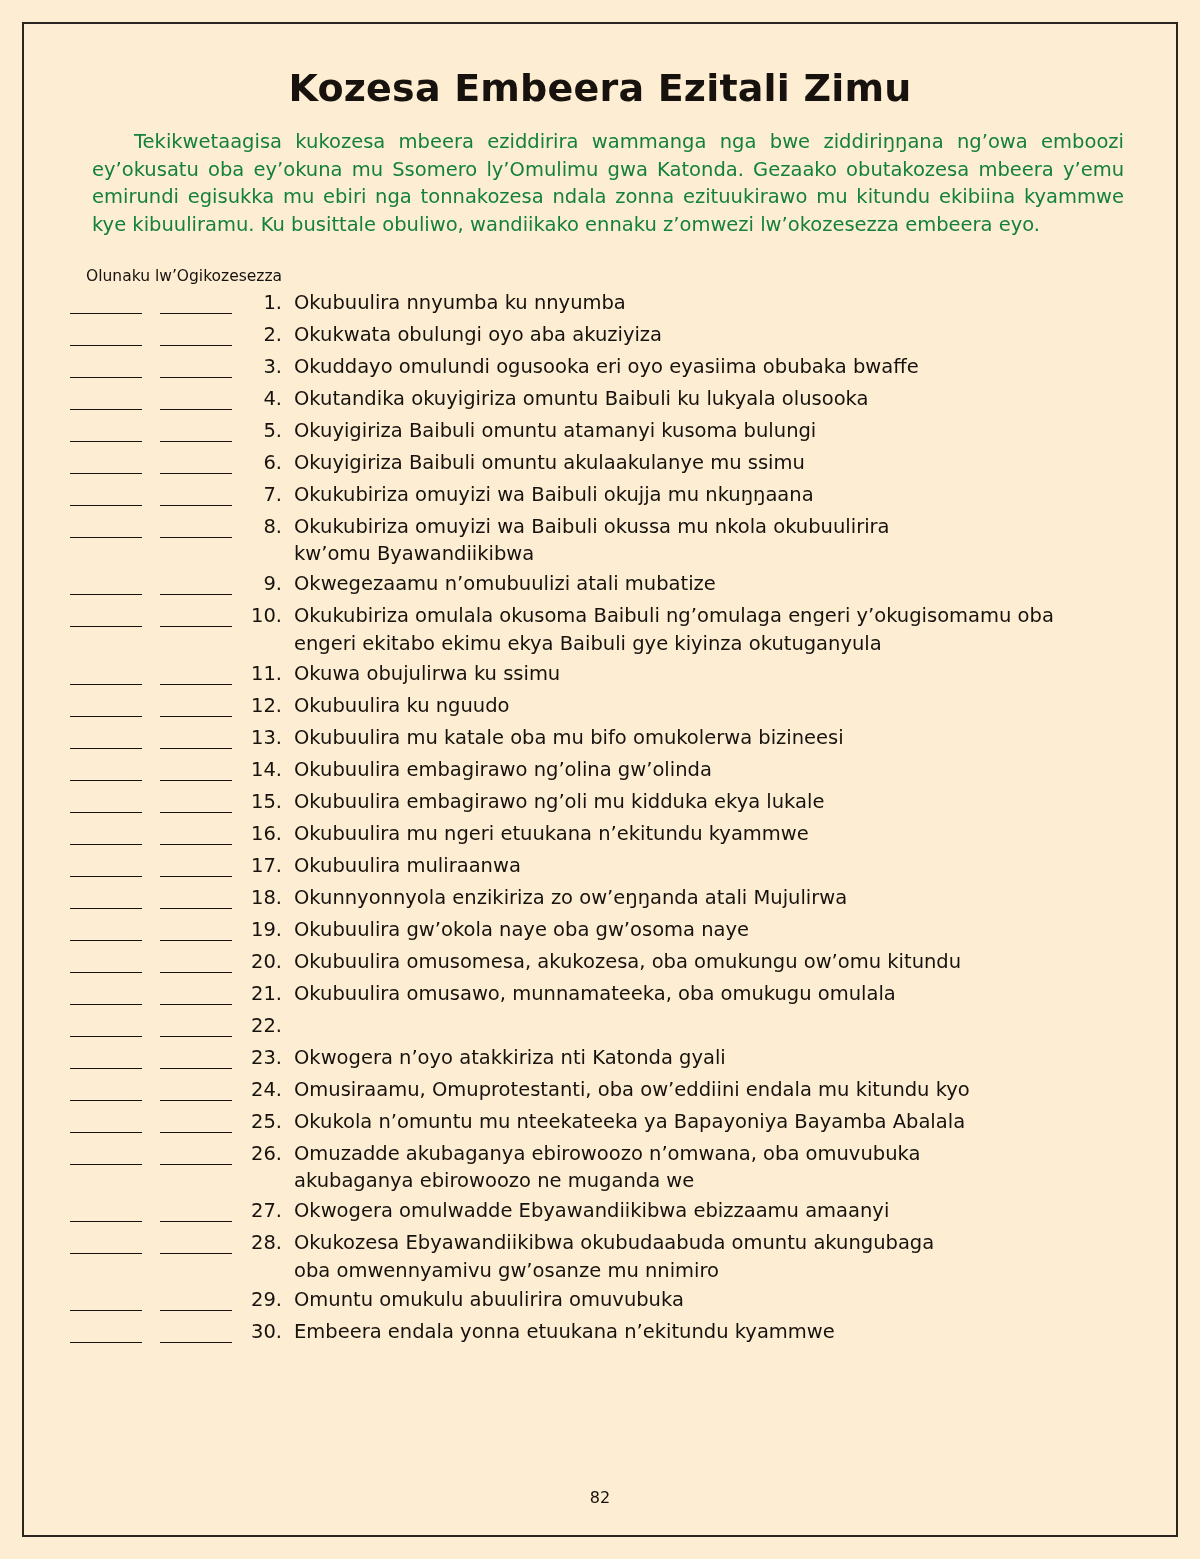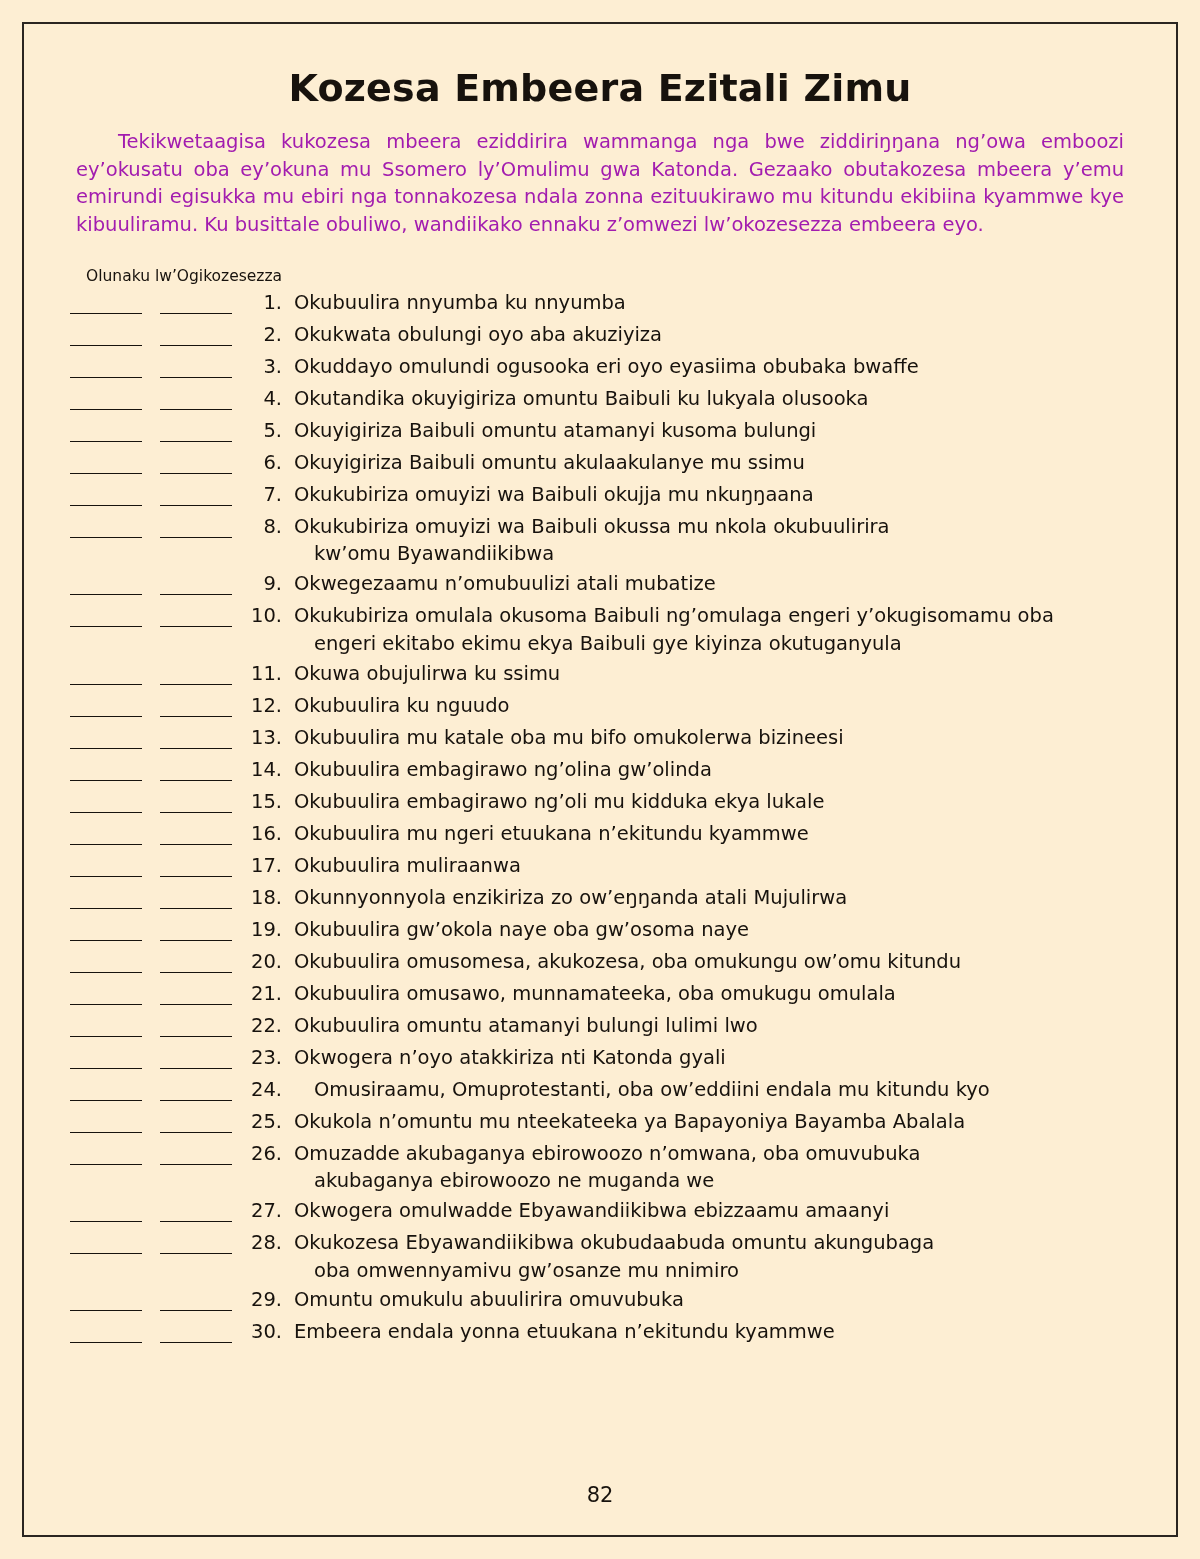--- a/index.html
+++ b/index.html
@@ -34,24 +34,24 @@
     font-size: 38px;
     font-weight: bold;
     color: #17120d;
     letter-spacing: 0.2px;
     margin: 16px 0 18px 0;
     font-family: "DejaVu Sans", sans-serif;
   }
   .intro {
     font-size: 19.5px;
     line-height: 1.42;
-    color: #a21caf;
+    color: #15803d;
     text-align: justify;
     text-indent: 42px;
-    margin: 0 6px 28px 6px;
+    margin: 0 6px 28px 22px;
   }
   .col-header {
     font-size: 15.5px;
     color: #17120d;
     margin: 7px 0 4px 16px;
   }
   .list {
     margin: 0;
     padding: 0;
     list-style: none;
@@ -84,29 +84,28 @@
     box-sizing: border-box;
   }
   .txt {
     flex: 1 1 auto;
     font-size: 19.5px;
     color: #17120d;
     line-height: 1.42;
   }
   .txt .cont {
     display: block;
-    margin-left: 20px;
   }
   .page-number {
     position: absolute;
     bottom: 28px;
     left: 0;
     right: 0;
     text-align: center;
-    font-size: 21px;
+    font-size: 16px;
     color: #17120d;
   }
 </style>
 </head>
 <body>
 
 <div class="page">
   <div class="page-inner">
 
     <h1 class="doc-title">Kozesa Embeera Ezitali Zimu</h1>
@@ -245,21 +244,20 @@
       <li class="row">
         <span class="blank"></span>
         <span class="blank second"></span>
         <span class="num">21.</span>
         <span class="txt">Okubuulira omusawo, munnamateeka, oba omukugu omulala</span>
       </li>
       <li class="row">
         <span class="blank"></span>
         <span class="blank second"></span>
         <span class="num">22.</span>
-        <span class="txt">Okubuulira omuntu atamanyi bulungi lulimi lwo</span>
       </li>
       <li class="row">
         <span class="blank"></span>
         <span class="blank second"></span>
         <span class="num">23.</span>
         <span class="txt">Okwogera n’oyo atakkiriza nti Katonda gyali</span>
       </li>
       <li class="row">
         <span class="blank"></span>
         <span class="blank second"></span>

